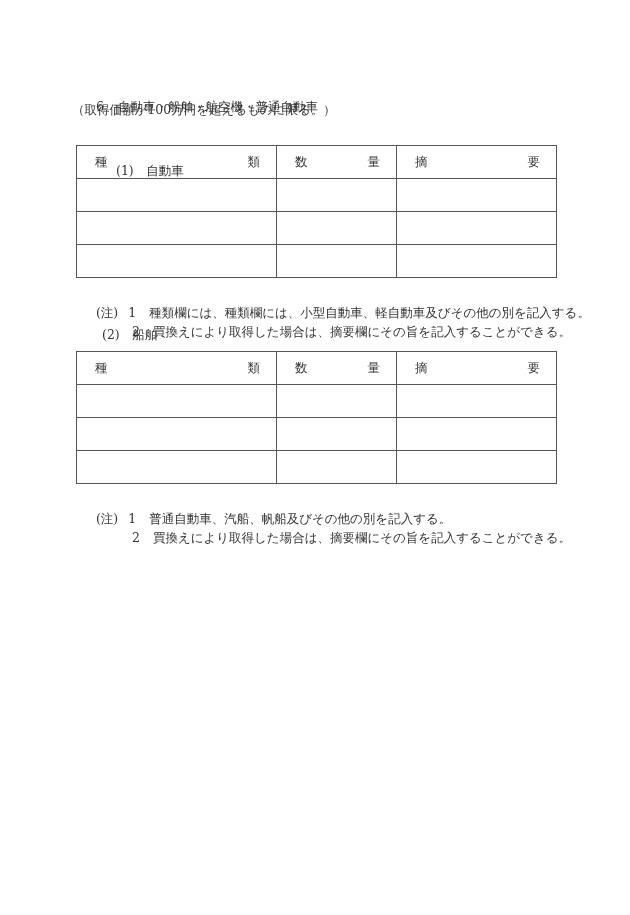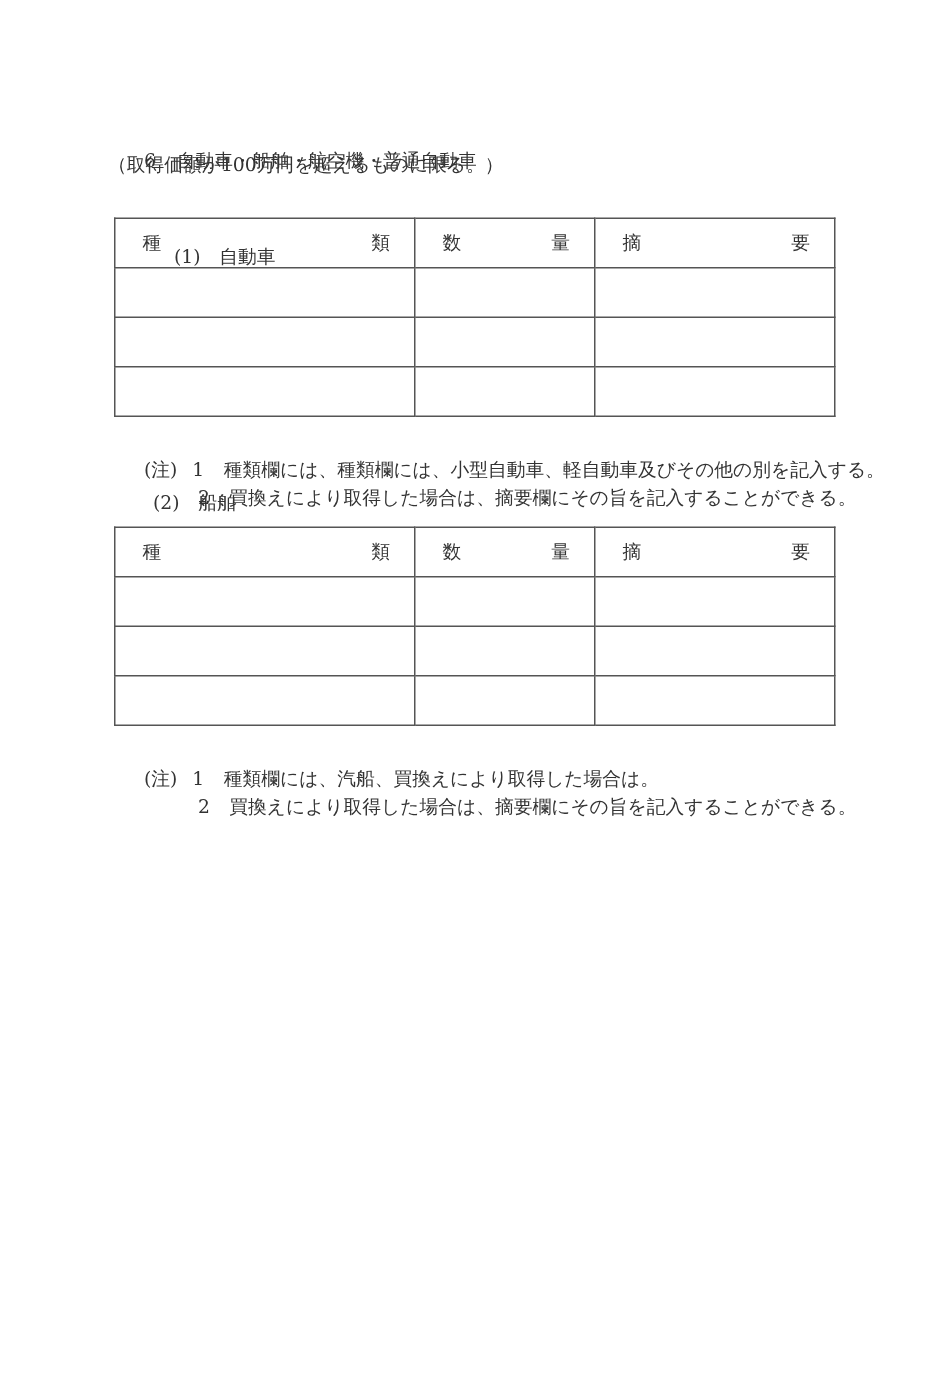--- a/index.html
+++ b/index.html
@@ -118,17 +118,17 @@
       </tr>
   <tr>
         <td></td>
         <td></td>
         <td></td>
       </tr>
 </tbody>
   </table>
 
 <div class="line" style="left:88px; top:495px;">
-  <span>(注)</span><span style="display:inline-block;width:10px;"></span><span>1</span><span style="display:inline-block;width:13px;"></span><span>種類欄には、汽船、買換えにより取得した場合は。</span>
+  <span>(注)</span><span style="display:inline-block;width:10px;"></span><span>1</span><span style="display:inline-block;width:13px;"></span><span>普通自動車、汽船、帆船及びその他の別を記入する。</span>
 </div>
 <div class="line" style="left:124px; top:514px;">
   <span>2</span><span style="display:inline-block;width:13px;"></span><span>買換えにより取得した場合は、摘要欄にその旨を記入することができる。</span>
 </div>
 
 </body></html>

